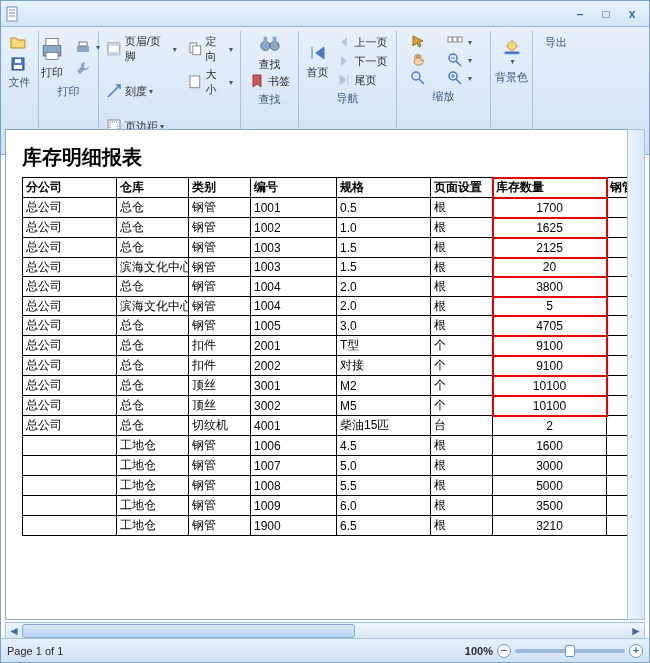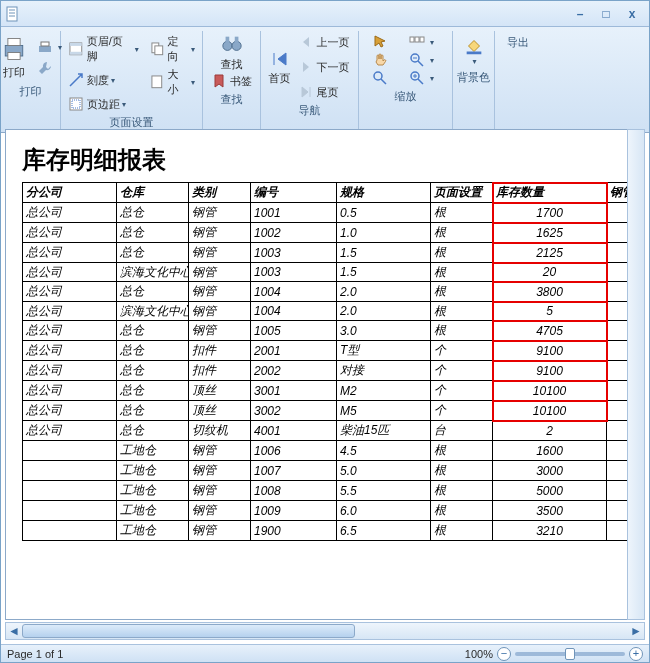--- a/index.html
+++ b/index.html
@@ -67,27 +67,26 @@
     top:128px; left:4px; right:4px; bottom:42px;
     background:#fff;
     border:1px solid #8ca9c9;
     overflow:hidden;
   }
   .canvas {
     padding:14px 16px;
     height:100%;
     overflow:hidden;
   }
-  .rtitle { font-size:24px; font-weight:bold; margin-bottom:6px; }
+  .rtitle { font-size:20px; font-weight:bold; margin-bottom:6px; }
   table.report {
     border-collapse:collapse;
     width:612px;
     font-size:12px;
     table-layout:fixed;
-    font-style:italic;
   }
   table.report th, table.report td {
     border:1px solid #000;
     padding:1px 3px;
     height:19px;
     overflow:hidden;
     white-space:nowrap;
   }
   table.report th { text-align:left; font-weight:bold; }
   .tallrow td { height:30px; white-space:normal; line-height:13px;}
@@ -108,28 +107,28 @@
   .hscroll .track { flex:1; position:relative; height:14px; }
   .hscroll .thumb { position:absolute; left:0; width:55%; height:14px; background:linear-gradient(#dcebfa,#b5d1ee); border:1px solid #8ca9c9; border-radius:3px;}
   .vscroll {
     position:absolute;
     top:128px; right:4px; bottom:42px; width:18px;
     background:linear-gradient(90deg,#eef5fc,#d7e6f5);
     border:1px solid #a9c2de;
   }
   .statusbar {
     position:absolute;
-    left:0; right:0; bottom:0; height:18px;
+    left:0; right:0; bottom:0; height:24px;
     background:linear-gradient(#e7f1fb,#cfe1f4);
     border-top:1px solid #a9c2de;
     display:flex; align-items:center; font-size:11px; color:#2a2a2a;
     padding:4px 6px;
   }
   .statusbar .spacer{flex:1;}
-  .zoom { display:flex; align-items:center; gap:4px;}
+  .zoom { display:flex; align-items:center; gap:4px;font-weight:bold;}
   .slider { width:110px; height:4px; background:#9db9d9; position:relative; border-radius:2px;}
   .slider .knob { position:absolute; left:50%; top:-4px; width:10px; height:12px; background:#fff; border:1px solid #6f94b9; border-radius:2px; transform:translateX(-50%);}
   .zbtn { width:14px; height:14px; border:1px solid #6f94b9; border-radius:7px; display:flex;align-items:center;justify-content:center; background:#fff; cursor:pointer; font-size:11px; color:#3a6ea5; line-height:1;}
 </style>
 </head>
 <body>
 
 <div class="titlebar">
   <span class="doc-icon">
     <svg viewBox="0 0 16 16">
@@ -140,20 +139,37 @@
       </svg>
   </span>
   <div class="spacer"></div>
   <div class="win-btn">–</div>
   <div class="win-btn">□</div>
   <div class="win-btn">x</div>
 </div>
 
 <div class="ribbon">
 
+  <div class="rgroup" style="width:38px">
+    <div class="row" style="flex-direction:column;gap:4px">
+      <div class="smbtn">
+          <span class="ic"><svg viewBox="0 0 16 16">
+              <path d="M1 4h5l2 2h7v8H1z" fill="#f7d77a" stroke="#b78a1e"></path>
+            </svg></span>
+        </div>
+      <div class="smbtn">
+          <span class="ic"><svg viewBox="0 0 16 16">
+              <rect x="2" y="2" width="12" height="12" fill="#4a7ac8" stroke="#2a4a88"></rect>
+              <rect x="4" y="9" width="8" height="4" fill="#fff"></rect>
+              <rect x="5" y="3" width="6" height="4" fill="#fff"></rect>
+            </svg></span>
+        </div>
+    </div>
+    <div class="glabel">文件</div>
+  </div>
 
   <div class="rgroup" style="width:60px">
     <div class="row">
       <div class="bigbtn">
         <span class="ic32"><svg viewBox="0 0 32 32">
               <rect x="6" y="12" width="20" height="12" fill="#8aa8c8" stroke="#4a6a8a"></rect>
               <rect x="9" y="4" width="14" height="8" fill="#fff" stroke="#777"></rect>
               <rect x="9" y="20" width="14" height="8" fill="#fff" stroke="#777"></rect>
             </svg></span>
         <span class="lbl">打印</span>
@@ -172,21 +188,21 @@
               </svg></span>
           </div>
       </div>
     </div>
     <div class="glabel">打印</div>
   </div>
 
   <div class="rgroup" style="width:142px">
     <div class="row" style="flex-direction:column;align-items:flex-start;gap:1px;width:100%">
       <div style="display:flex;width:100%">
-        <div style="display:flex;flex-direction:column;gap:6px">
+        <div style="display:flex;flex-direction:column;gap:17px">
           <div class="smbtn">
               <span class="ic"><svg viewBox="0 0 16 16">
                   <rect x="2" y="2" width="12" height="12" fill="#fff" stroke="#888"></rect>
                   <rect x="2" y="2" width="12" height="3" fill="#c8d8e8"></rect>
                   <rect x="2" y="11" width="12" height="3" fill="#c8d8e8"></rect>
                 </svg></span>
               <span>页眉/页脚</span>
               <span class="dd">▾</span>
             </div>
           <div class="smbtn">
@@ -251,21 +267,21 @@
   <div class="rgroup" style="width:98px">
     <div class="row">
       <div style="display:flex;flex-direction:column;gap:1px">
         <div class="bigbtn" style="padding:0 2px">
           <span class="ic" style="width:20px;height:20px"><svg viewBox="0 0 20 20">
                 <path d="M4 4v12M16 4l-8 6 8 6z" fill="#4a7ac8" stroke="#4a7ac8"></path>
               </svg></span>
           <span class="lbl">首页</span>
         </div>
       </div>
-      <div style="display:flex;flex-direction:column;gap:7px;margin-left:2px">
+      <div style="display:flex;flex-direction:column;gap:1px;margin-left:2px">
         <div class="smbtn">
             <span class="ic"><svg viewBox="0 0 16 16">
                 <path d="M11 3l-6 5 6 5z" fill="#b8c8d8"></path>
               </svg></span>
             <span>上一页</span>
           </div>
         <div class="smbtn">
             <span class="ic"><svg viewBox="0 0 16 16">
                 <path d="M5 3l6 5-6 5z" fill="#b8c8d8"></path>
               </svg></span>

